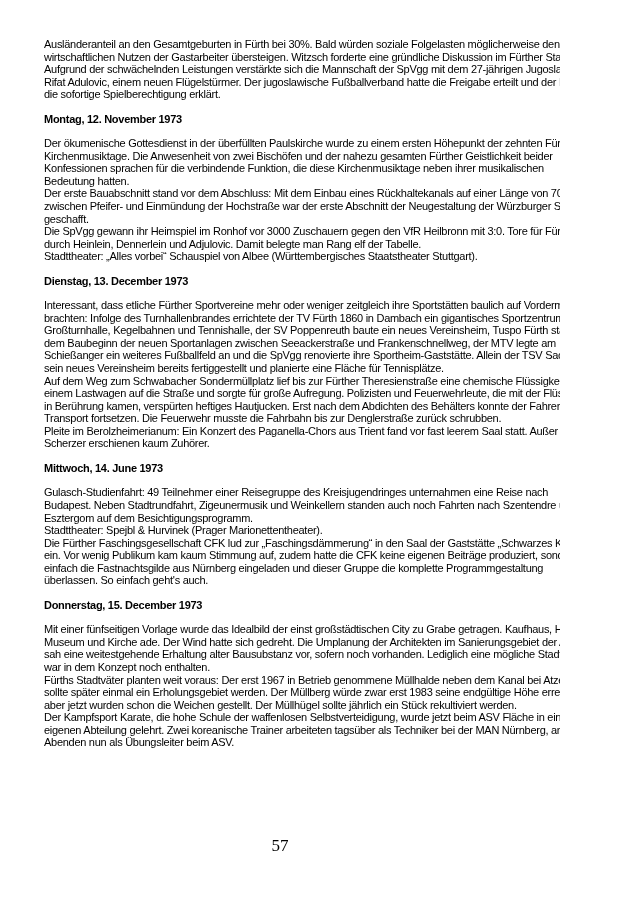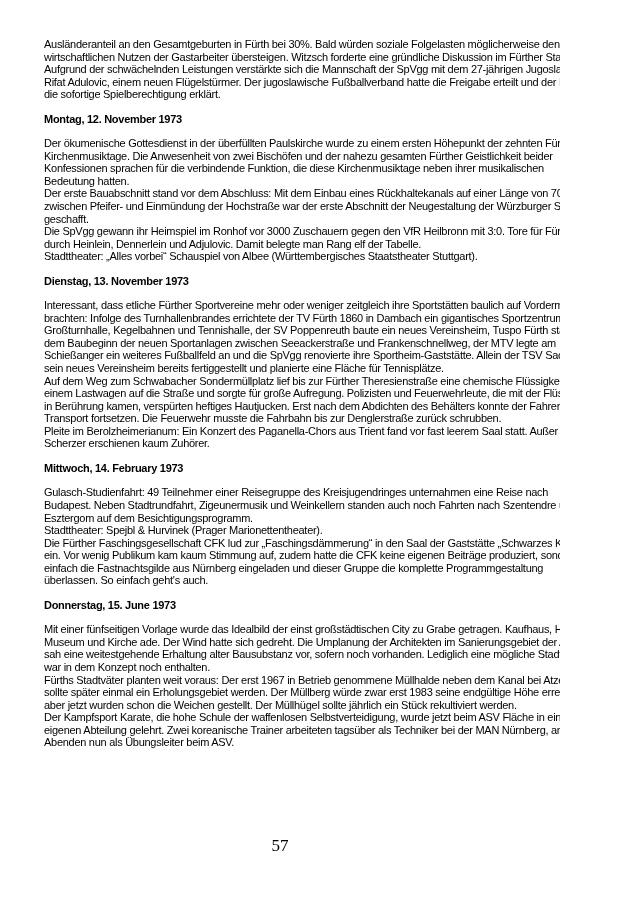--- a/index.html
+++ b/index.html
@@ -60,35 +60,35 @@
     </div>
 
     <h2>Montag, 12. November 1973</h2>
     <div class="section">
       <p>Der ökumenische Gottesdienst in der überfüllten Paulskirche wurde zu einem ersten Höhepunkt der zehnten Fürther Kirchenmusiktage. Die Anwesenheit von zwei Bischöfen und der nahezu gesamten Fürther Geistlichkeit beider Konfessionen sprachen für die verbindende Funktion, die diese Kirchenmusiktage neben ihrer musikalischen Bedeutung hatten.</p>
       <p>Der erste Bauabschnitt stand vor dem Abschluss: Mit dem Einbau eines Rückhaltekanals auf einer Länge von 70 m zwischen Pfeifer- und Einmündung der Hochstraße war der erste Abschnitt der Neugestaltung der Würzburger Straße geschafft.</p>
       <p>Die SpVgg gewann ihr Heimspiel im Ronhof vor 3000 Zuschauern gegen den VfR Heilbronn mit 3:0. Tore für Fürth durch Heinlein, Dennerlein und Adjulovic. Damit belegte man Rang elf der Tabelle.</p>
       <p>Stadttheater: „Alles vorbei“ Schauspiel von Albee (Württembergisches Staatstheater Stuttgart).</p>
     </div>
 
-    <h2>Dienstag, 13. November 1973</h2>
+    <h2>Dienstag, 13. December 1973</h2>
     <div class="section">
       <p>Interessant, dass etliche Fürther Sportvereine mehr oder weniger zeitgleich ihre Sportstätten baulich auf Vordermann brachten: Infolge des Turnhallenbrandes errichtete der TV Fürth 1860 in Dambach ein gigantisches Sportzentrum mit Großturnhalle, Kegelbahnen und Tennishalle, der SV Poppenreuth baute ein neues Vereinsheim, Tuspo Fürth stand vor dem Baubeginn der neuen Sportanlagen zwischen Seeackerstraße und Frankenschnellweg, der MTV legte am Schießanger ein weiteres Fußballfeld an und die SpVgg renovierte ihre Sportheim-Gaststätte. Allein der TSV Sack hatte sein neues Vereinsheim bereits fertiggestellt und planierte eine Fläche für Tennisplätze.</p>
       <p>Auf dem Weg zum Schwabacher Sondermüllplatz lief bis zur Fürther Theresienstraße eine chemische Flüssigkeit von einem Lastwagen auf die Straße und sorgte für große Aufregung. Polizisten und Feuerwehrleute, die mit der Flüssigkeit in Berührung kamen, verspürten heftiges Hautjucken. Erst nach dem Abdichten des Behälters konnte der Fahrer den Transport fortsetzen. Die Feuerwehr musste die Fahrbahn bis zur Denglerstraße zurück schrubben.</p>
       <p>Pleite im Berolzheimerianum: Ein Konzert des Paganella-Chors aus Trient fand vor fast leerem Saal statt. Außer OB Scherzer erschienen kaum Zuhörer.</p>
     </div>
 
-    <h2>Mittwoch, 14. February 1973</h2>
+    <h2>Mittwoch, 14. June 1973</h2>
     <div class="section">
       <p>Gulasch-Studienfahrt: 49 Teilnehmer einer Reisegruppe des Kreisjugendringes unternahmen eine Reise nach Budapest. Neben Stadtrundfahrt, Zigeunermusik und Weinkellern standen auch noch Fahrten nach Szentendre und Esztergom auf dem Besichtigungsprogramm.</p>
       <p>Stadttheater: Spejbl &amp; Hurvinek (Prager Marionettentheater).</p>
       <p>Die Fürther Faschingsgesellschaft CFK lud zur „Faschingsdämmerung“ in den Saal der Gaststätte „Schwarzes Kreuz“ ein. Vor wenig Publikum kam kaum Stimmung auf, zudem hatte die CFK keine eigenen Beiträge produziert, sondern einfach die Fastnachtsgilde aus Nürnberg eingeladen und dieser Gruppe die komplette Programmgestaltung überlassen. So einfach geht's auch.</p>
     </div>
 
-    <h2>Donnerstag, 15. June 1973</h2>
+    <h2>Donnerstag, 15. December 1973</h2>
     <div class="section">
       <p>Mit einer fünfseitigen Vorlage wurde das Idealbild der einst großstädtischen City zu Grabe getragen. Kaufhaus, Hotel, Museum und Kirche ade. Der Wind hatte sich gedreht. Die Umplanung der Architekten im Sanierungsgebiet der Altstadt sah eine weitestgehende Erhaltung alter Bausubstanz vor, sofern noch vorhanden. Lediglich eine mögliche Stadthalle war in dem Konzept noch enthalten.</p>
       <p>Fürths Stadtväter planten weit voraus: Der erst 1967 in Betrieb genommene Müllhalde neben dem Kanal bei Atzenhof sollte später einmal ein Erholungsgebiet werden. Der Müllberg würde zwar erst 1983 seine endgültige Höhe erreichen, aber jetzt wurden schon die Weichen gestellt. Der Müllhügel sollte jährlich ein Stück rekultiviert werden.</p>
       <p>Der Kampfsport Karate, die hohe Schule der waffenlosen Selbstverteidigung, wurde jetzt beim ASV Fläche in einer eigenen Abteilung gelehrt. Zwei koreanische Trainer arbeiteten tagsüber als Techniker bei der MAN Nürnberg, an zwei Abenden nun als Übungsleiter beim ASV.</p>
     </div>
 
   </div>
 
   <div class="page-number">57</div>
 </div>

